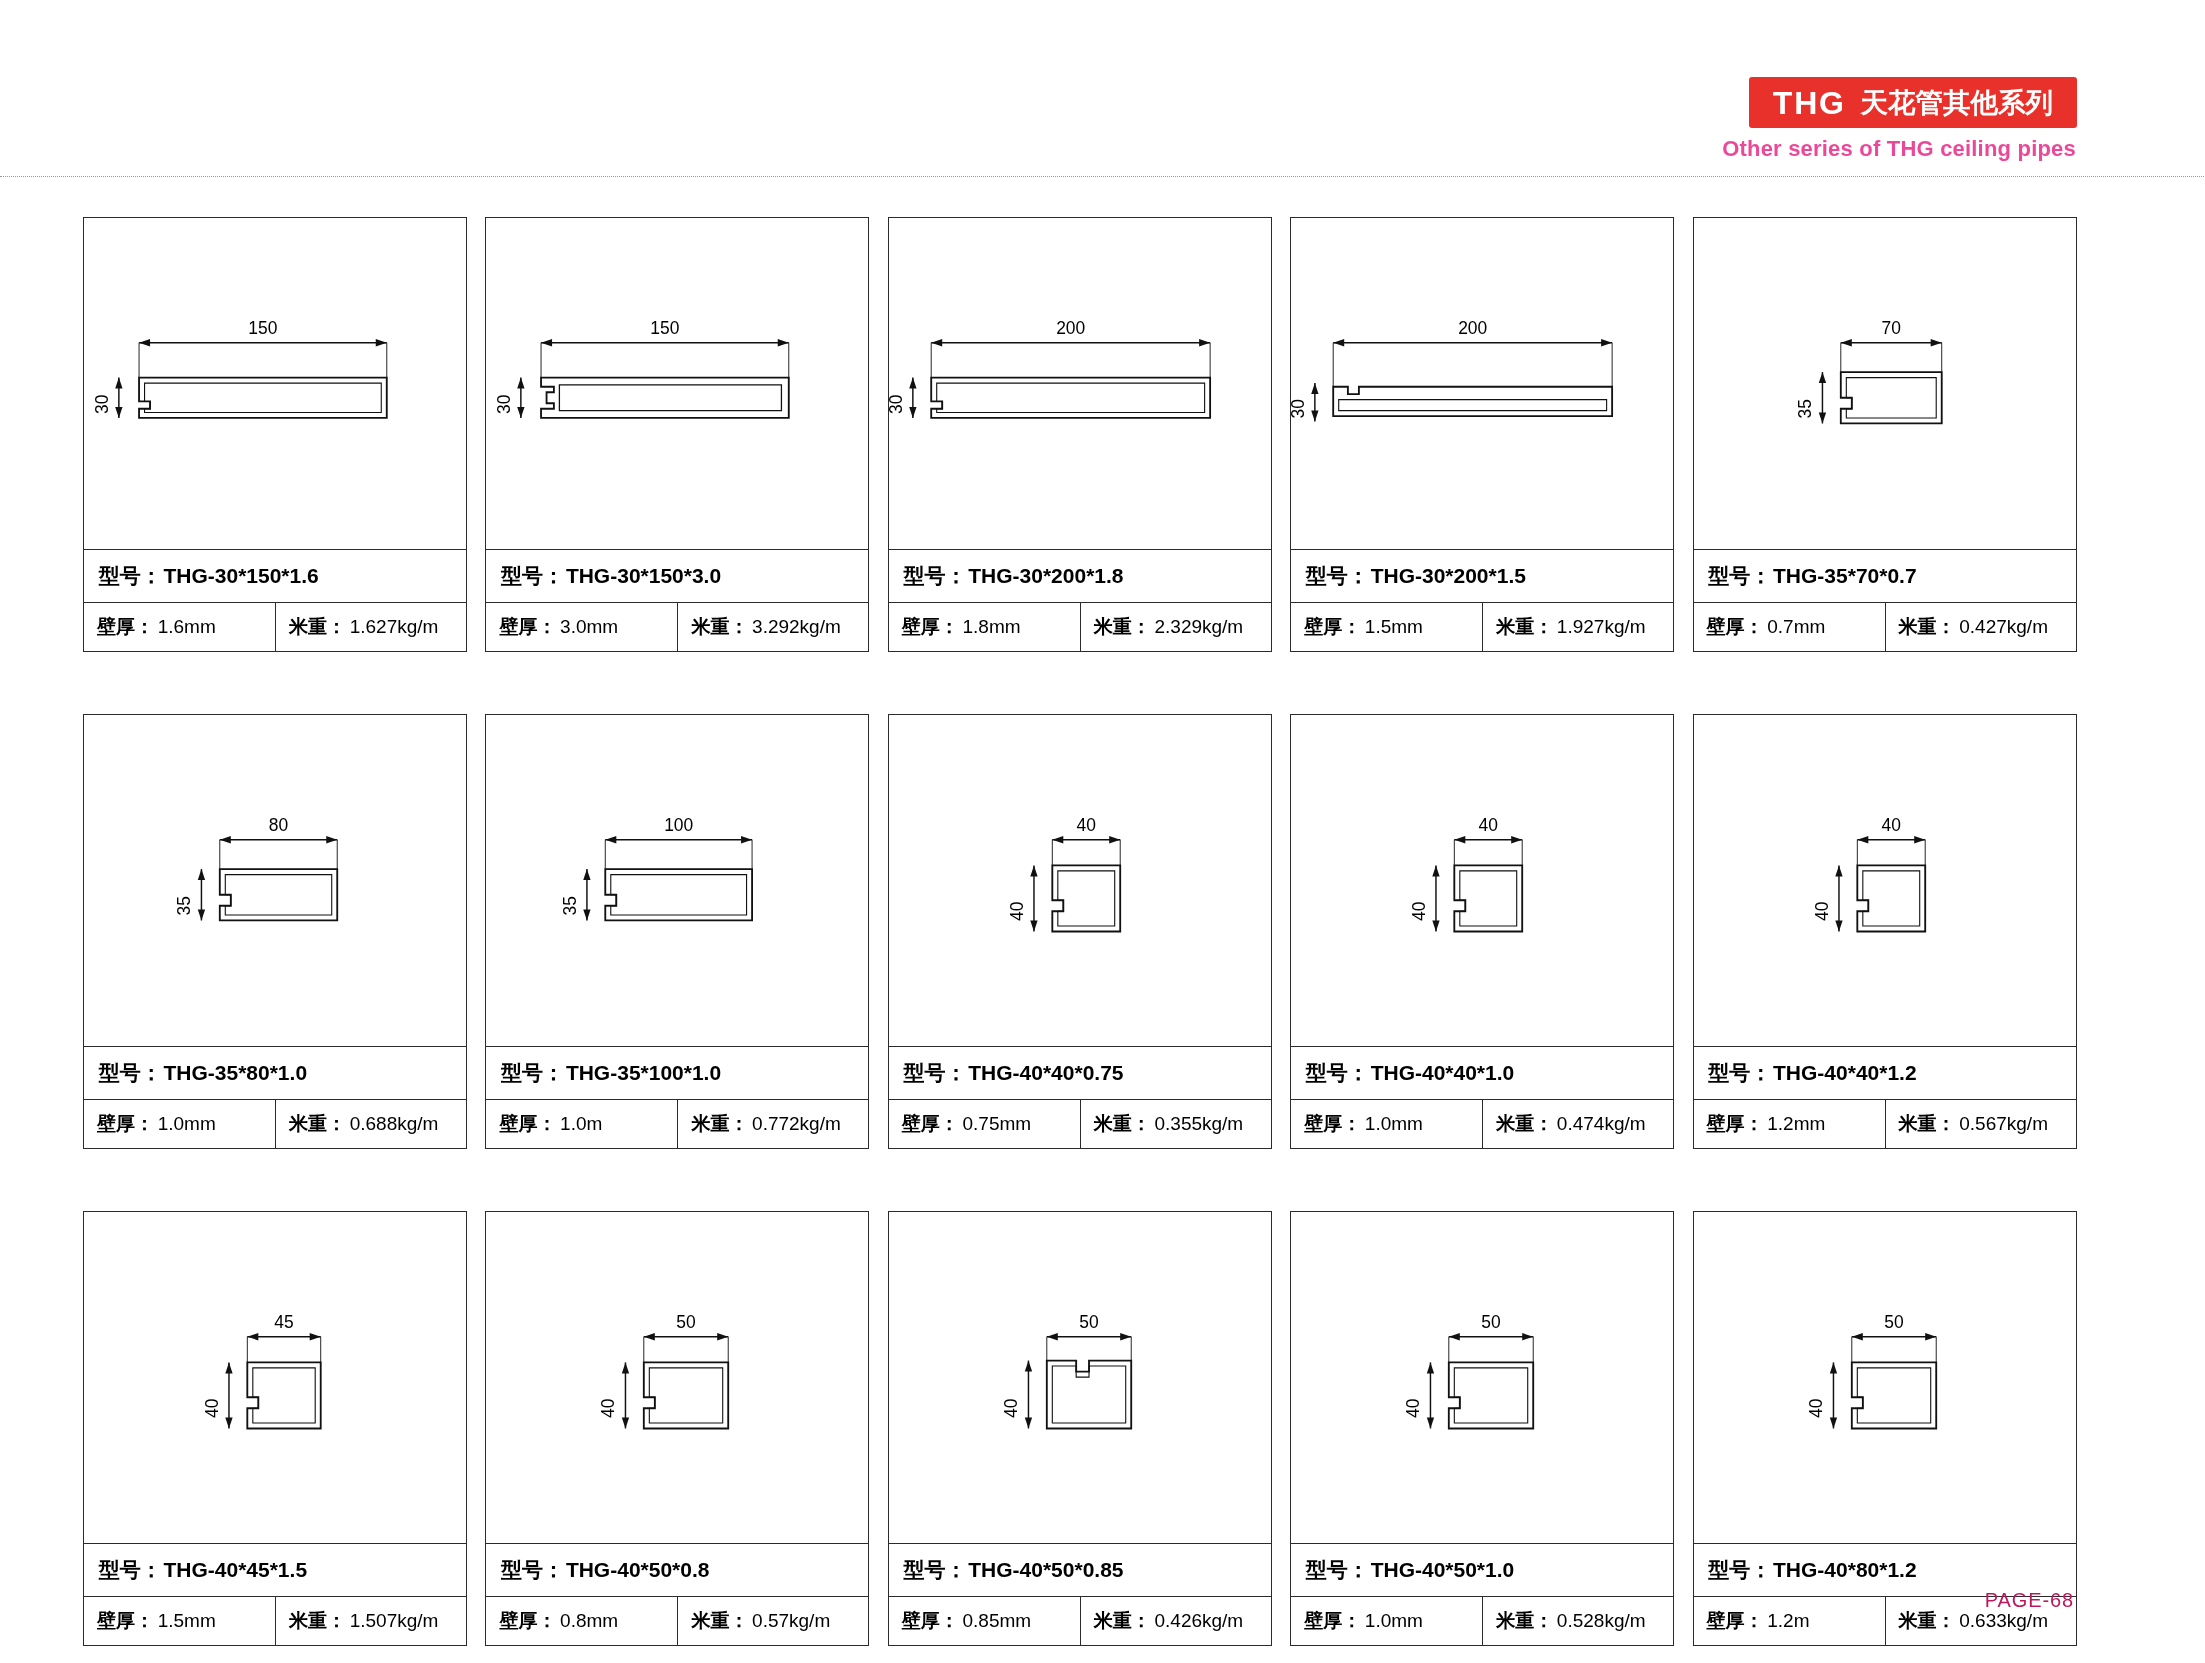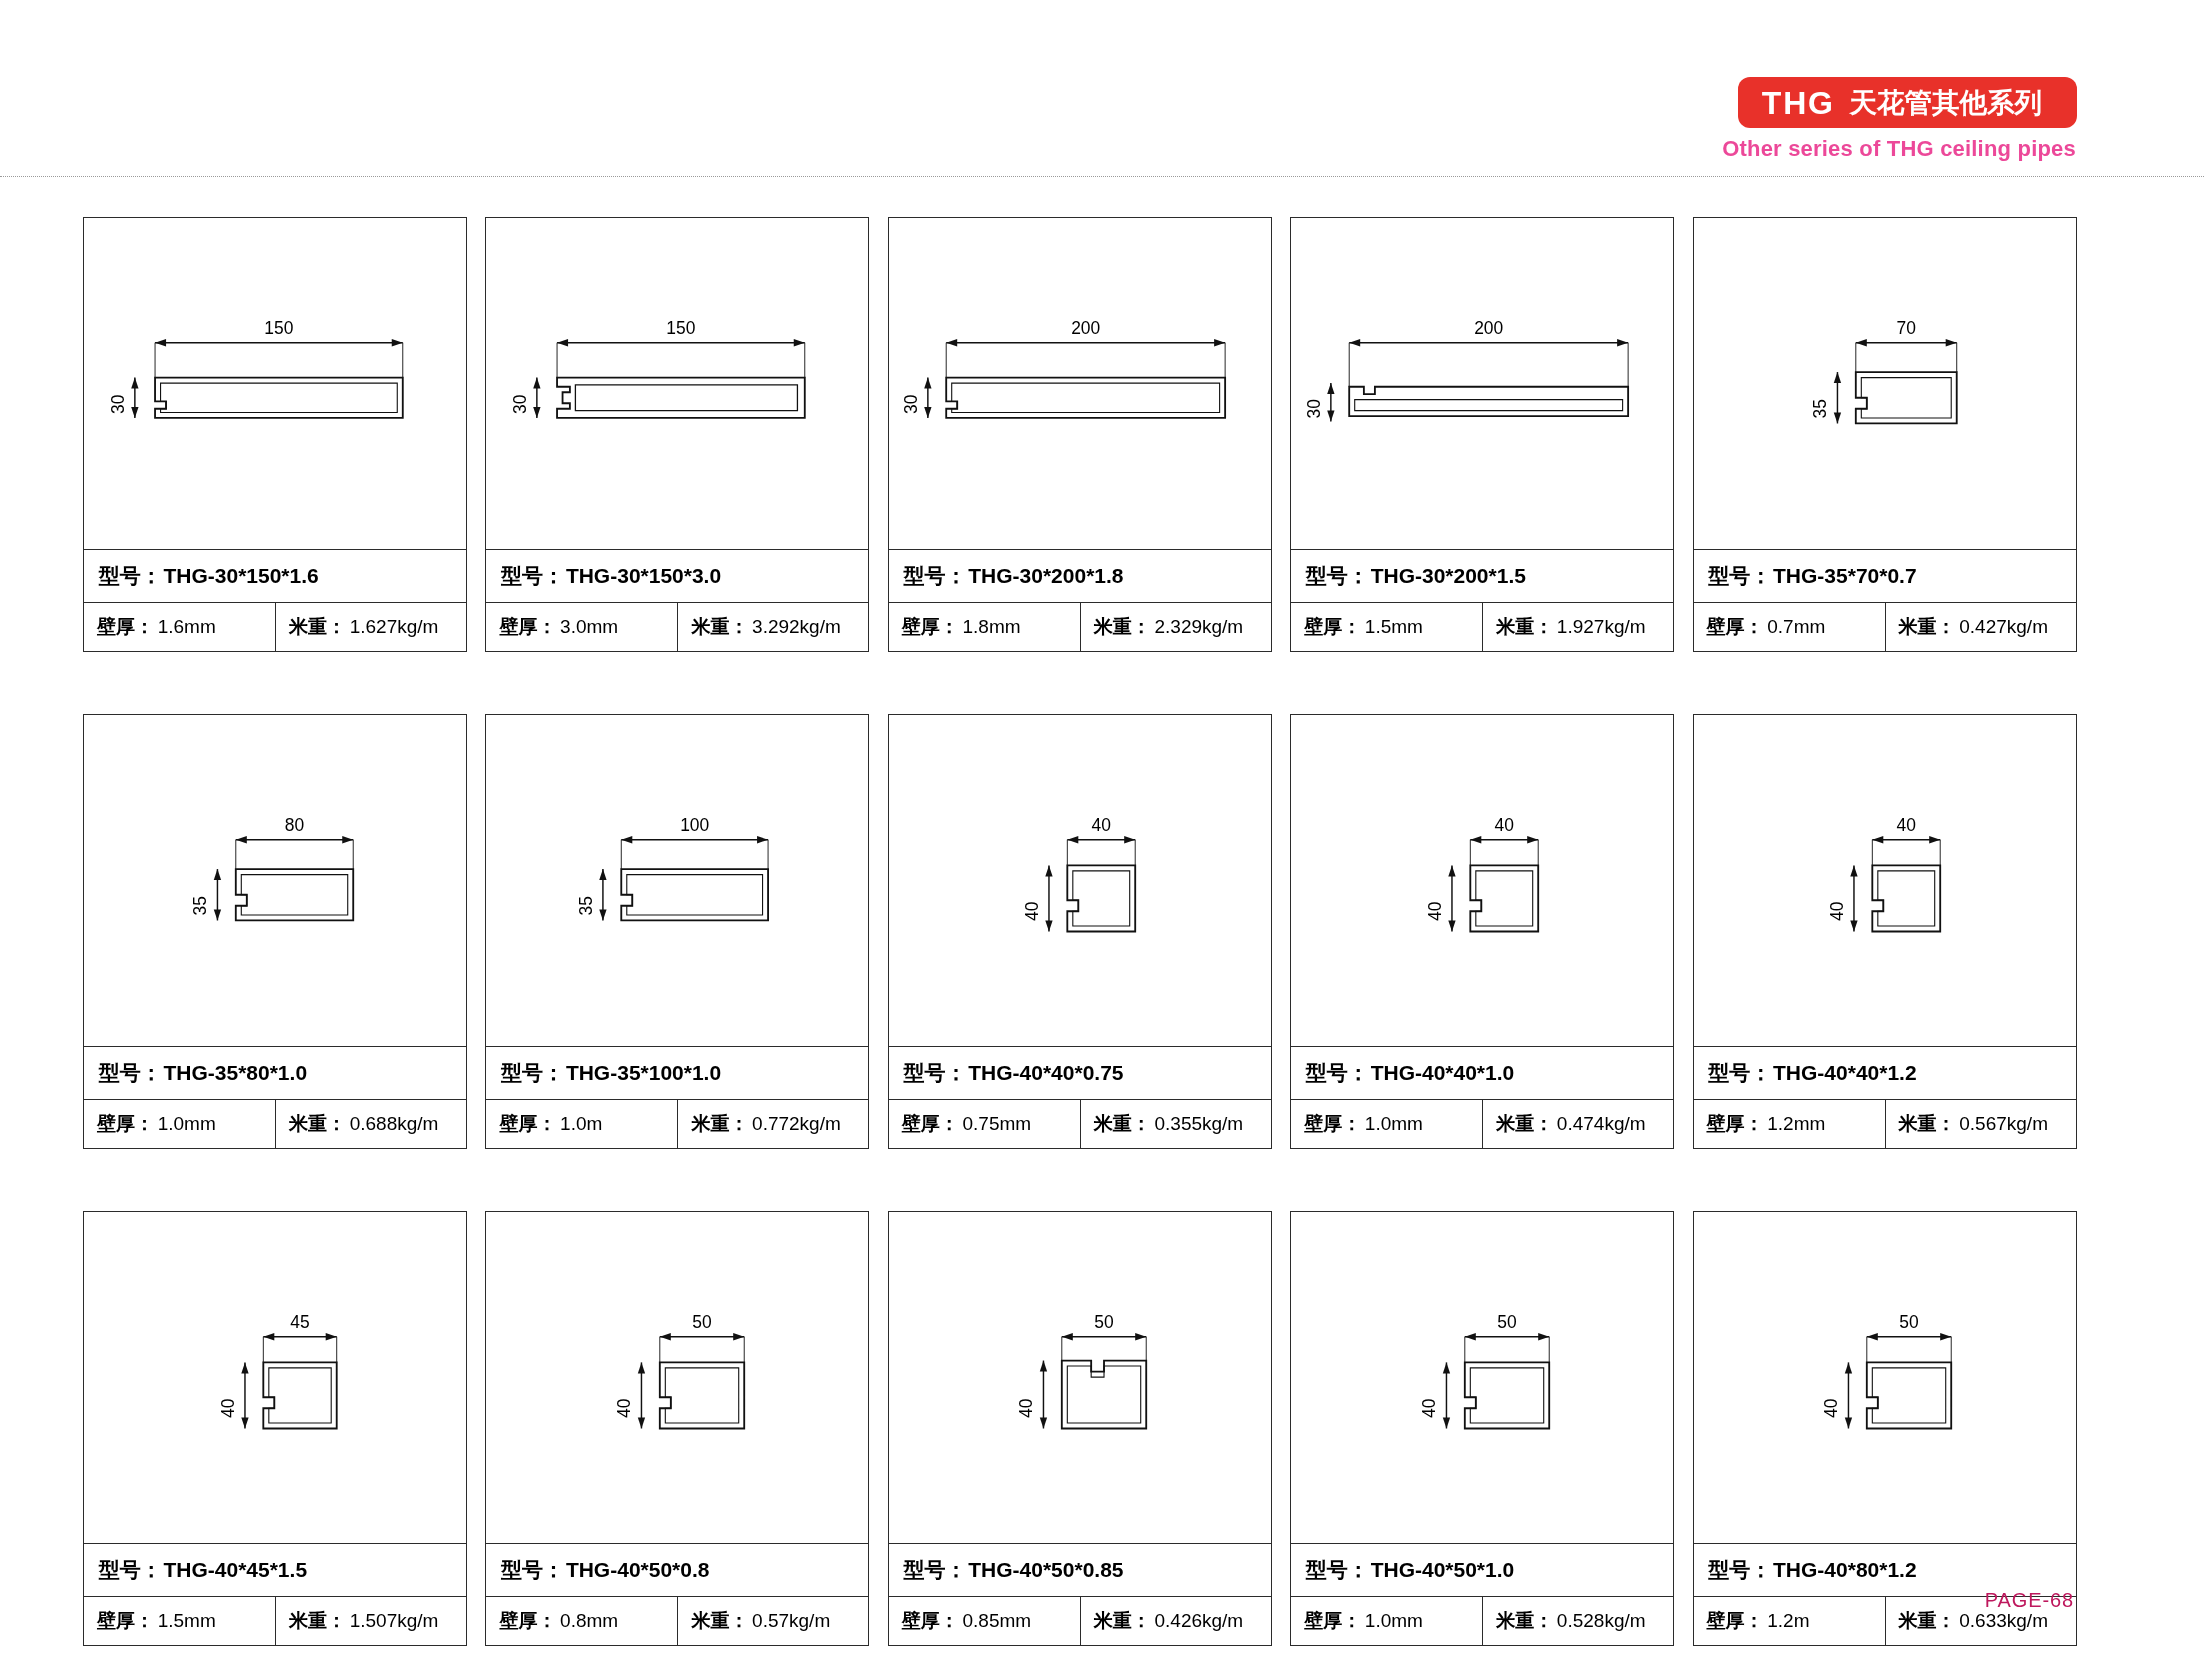--- a/index.html
+++ b/index.html
@@ -26,23 +26,23 @@
   }
   .header-banner {
     position: absolute;
     right: 129px;
     top: 77px;
     height: 51px;
     background: #e8312a;
     color: #fff;
     display: flex;
     align-items: center;
-    padding: 0 35px 0 24px;
+    padding: 0 24px 0 24px;
     box-sizing: border-box;
-    border-radius: 12px;
+    border-radius: 3px;
   }
   .header-banner .code {
     font-size: 32px;
     font-weight: bold;
     letter-spacing: 1.8px;
     line-height: 1;
   }
   .header-banner .cn {
     font-size: 27.5px;
     font-weight: bold;
@@ -89,27 +89,27 @@
     background: #fff;
   }
   .card-figure {
     height: 331px;
     position: relative;
     border-bottom: 0.9px solid #2b2b2b;
     overflow: hidden;
   }
   .fig-wrap {
     position: absolute;
-    left: 8px;
+    left: 0;
     top: 0;
     width: 100%;
     height: 100%;
     display: flex;
     align-items: center;
-    justify-content: center;
+    justify-content: flex-start;
   }
   .card-model {
     height: 53px;
     border-bottom: 0.9px solid #2b2b2b;
     display: flex;
     align-items: center;
     padding-left: 14.7px;
     box-sizing: border-box;
     font-size: 21px;
     font-weight: bold;

